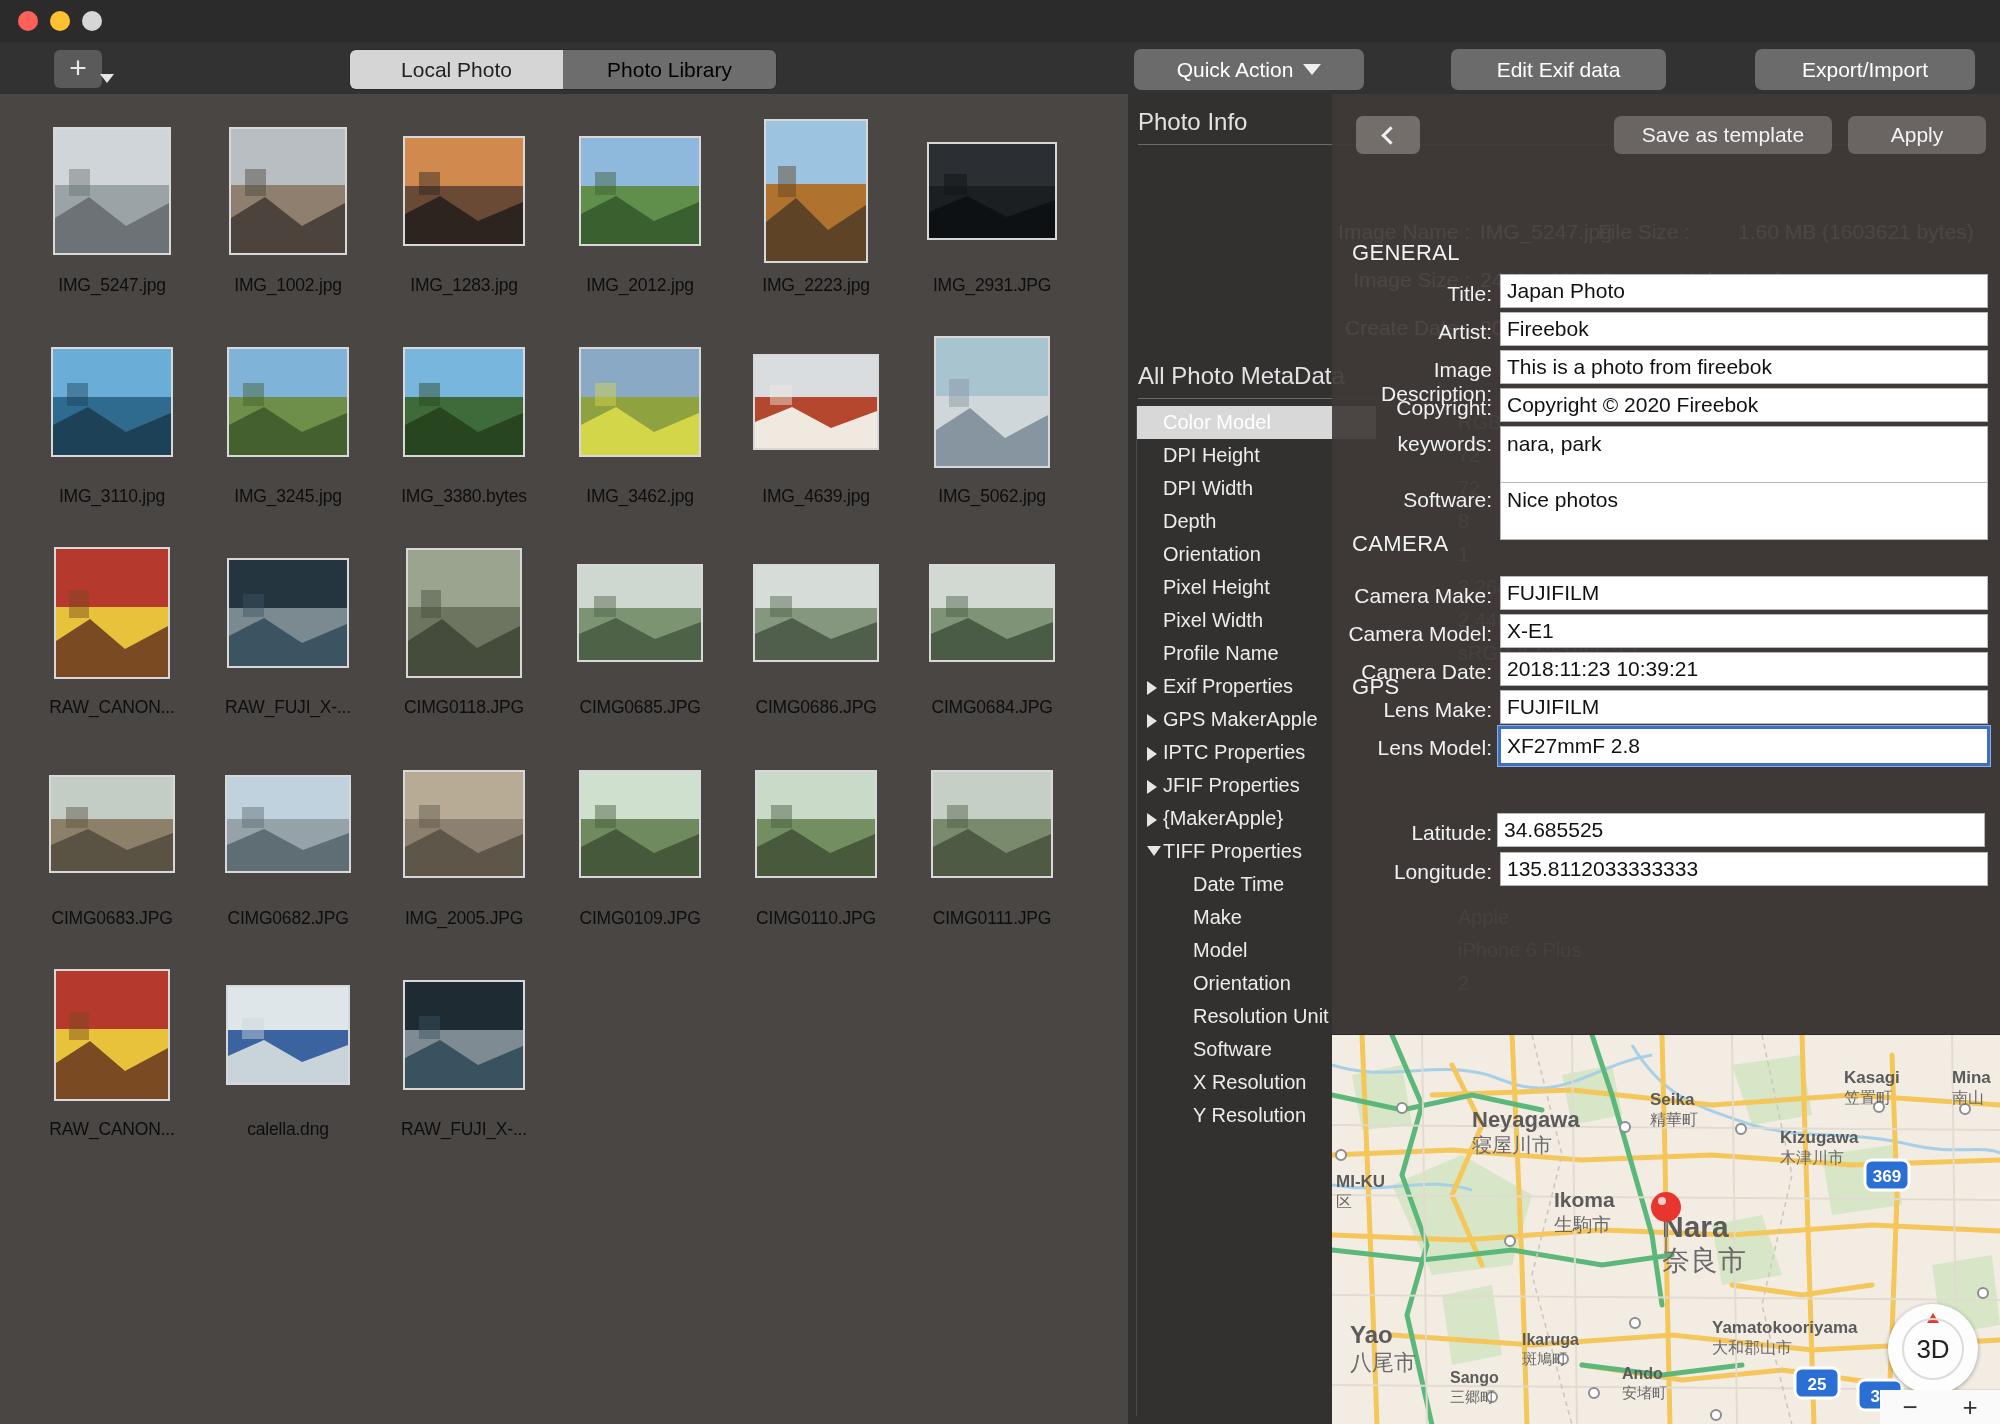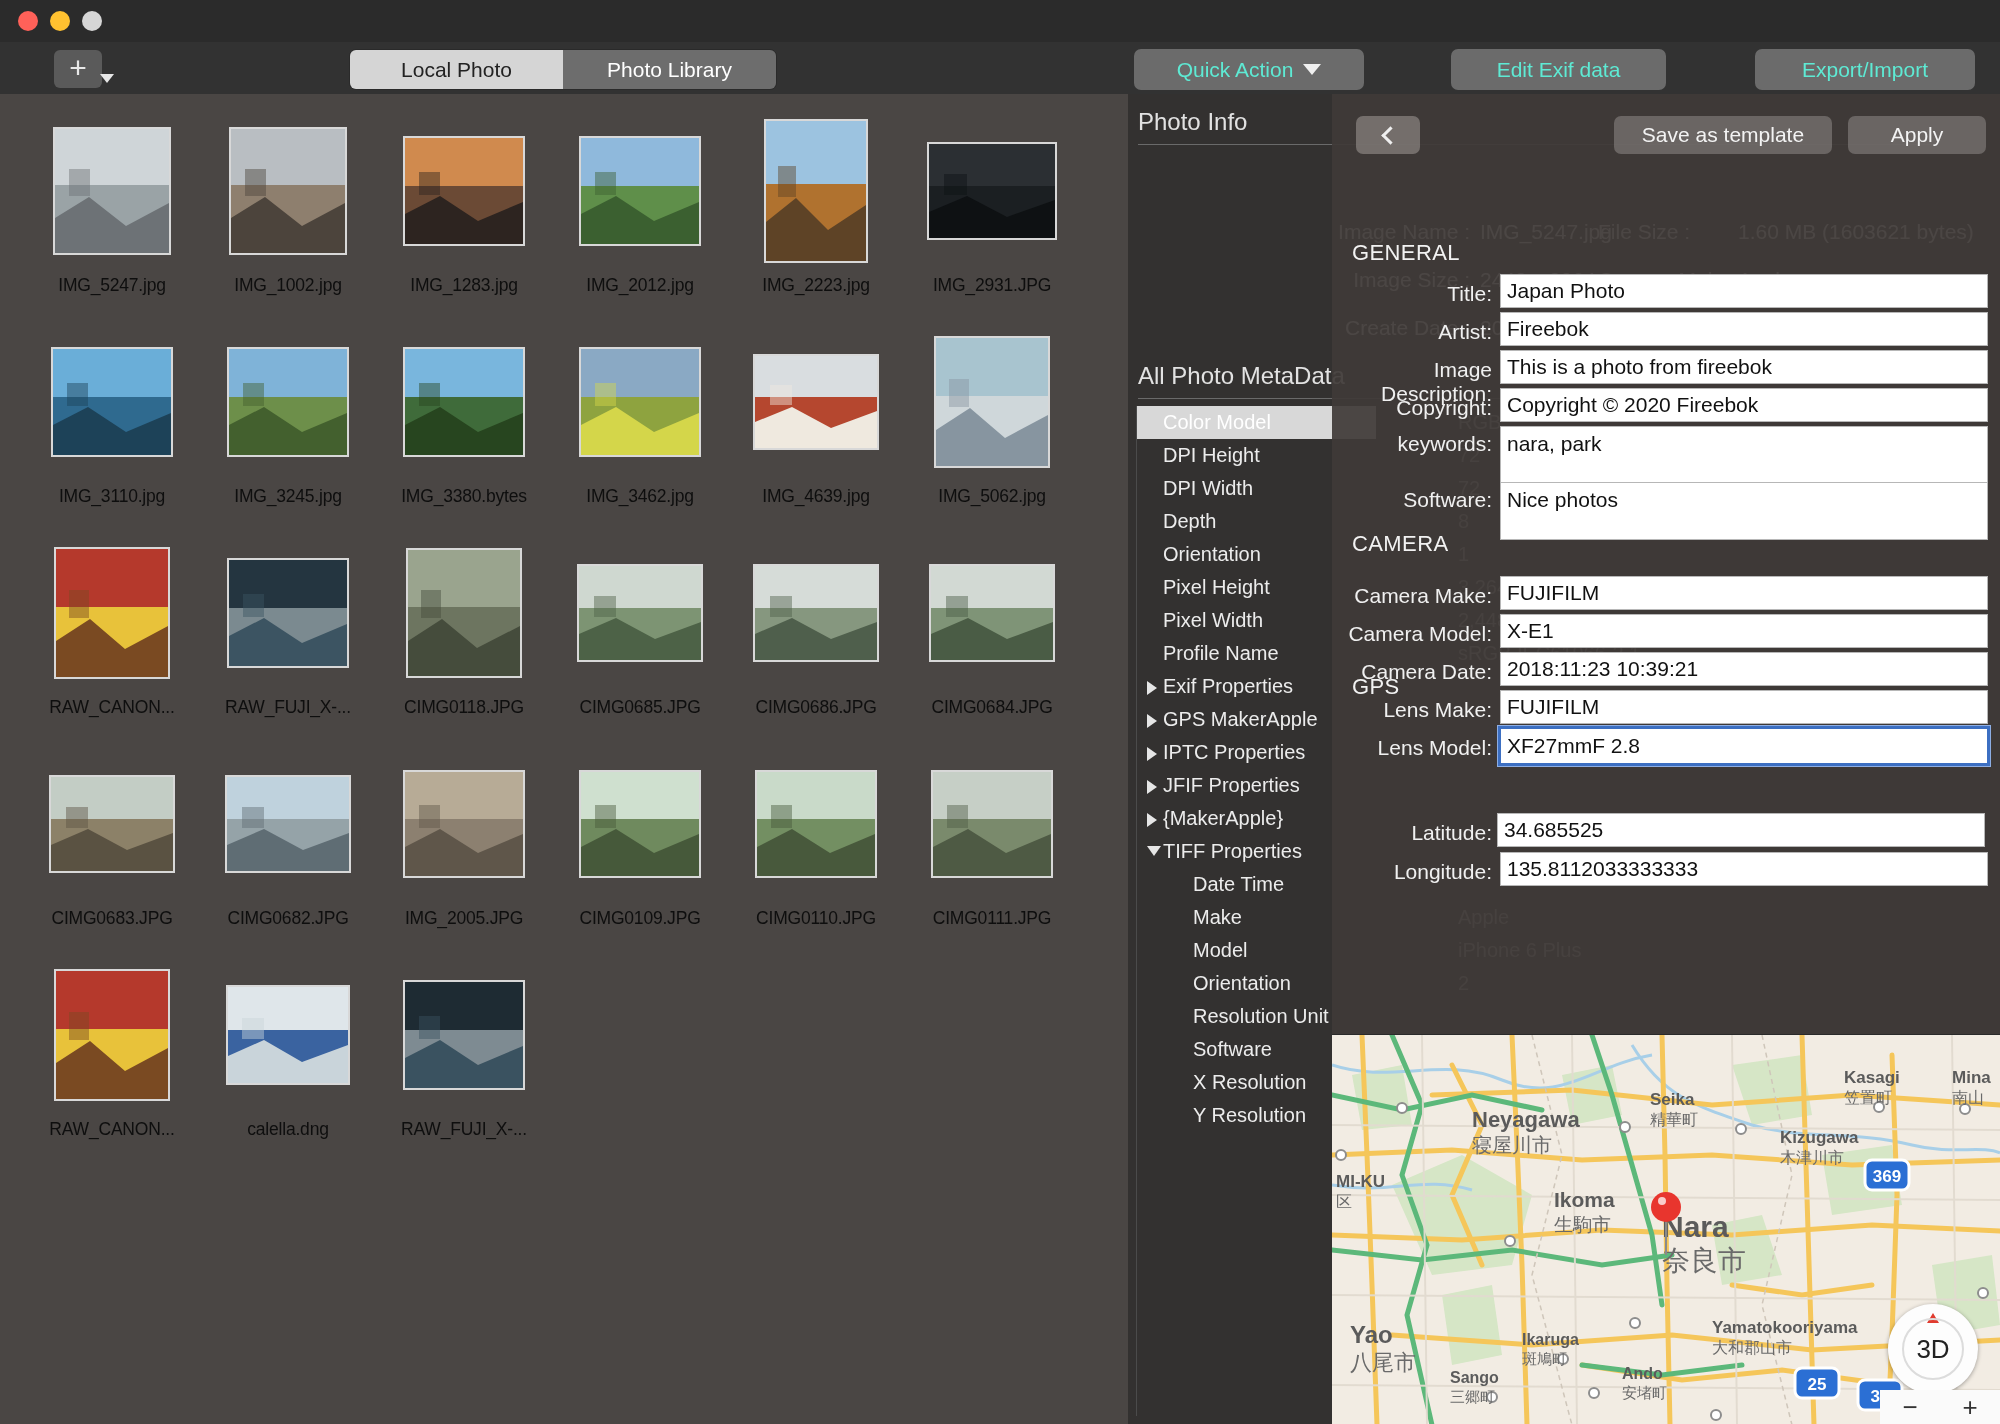--- a/index.html
+++ b/index.html
@@ -49,25 +49,25 @@
     position: absolute; left: 349px; top: 7px;
     width: 428px; height: 41px;
     border-radius: 7px; overflow: hidden; display: flex;
     border: 1px solid #2a2a2a;
   }
   .seg {
     flex: 1; display: flex; align-items: center; justify-content: center;
     font-size: 21px;
   }
   .seg.active { background: #d5d5d5; color: #222; }
-  .seg.inactive { background: #6d6d6d; color: #ffffff; }
+  .seg.inactive { background: #6d6d6d; color: #000000; }
 
   .tb-btn {
     position: absolute; top: 7px; height: 41px;
-    background: #6b6b6b; color: #5eead4;
+    background: #6b6b6b; color: #ffffff;
     border-radius: 7px;
     display: flex; align-items: center; justify-content: center;
     font-size: 21px;
   }
   #btn-quick-action { left: 1134px; width: 230px; }
   #btn-edit-exif   { left: 1451px; width: 215px; }
   #btn-export      { left: 1755px; width: 220px; }
   .caret-dn {
     display: inline-block; margin-left: 10px;
     width: 0; height: 0;

